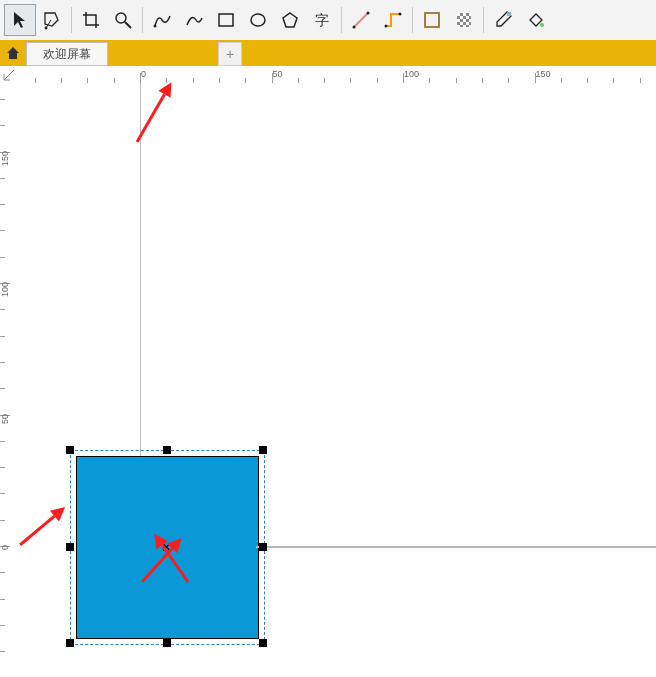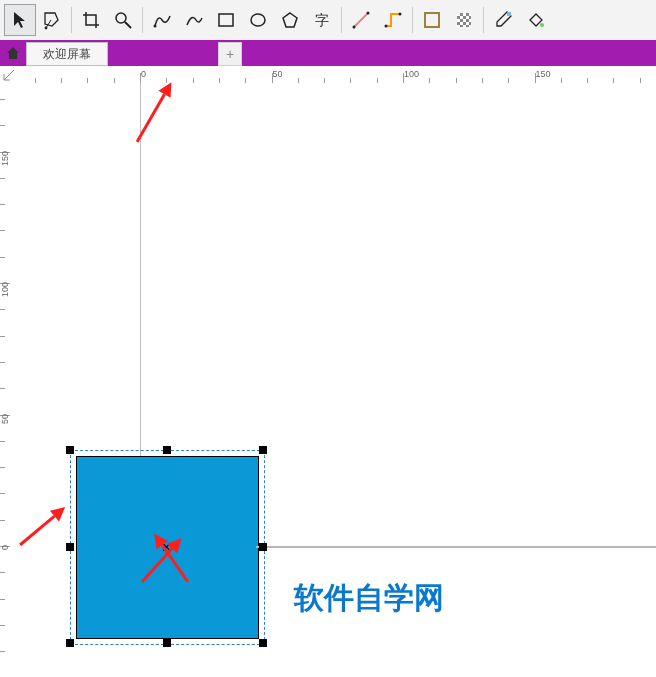--- a/index.html
+++ b/index.html
@@ -43,21 +43,21 @@
     background: #c9c9c9;
     margin: 0 3px;
   }
 
   
   .tabbar {
     position: absolute;
     left: 0; right: 0;
     top: 40px;
     height: 26px;
-    background: #a21caf;
+    background: #eab308;
     border-bottom: 1px solid #9ec8e2;
   }
   .home-tab {
     position: absolute;
     left: 0; top: 0;
     width: 26px; height: 26px;
     display:flex; align-items:center; justify-content:center;
     cursor:pointer;
   }
   .tab {
@@ -445,15 +445,14 @@
       </div>
       <div class="arrow" style="left: 171px; top: 490px; transform: rotate(-125deg);">
         <svg width="59" height="18" viewBox="0 0 59 18">
           <line x1="0" y1="9" x2="45" y2="9" stroke="#ff1d1d" stroke-width="3"></line>
           <polygon points="45,2 59,9 45,16" fill="#ff1d1d"></polygon>
         </svg>
       </div>
     </div>
 
   <div class="watermark" id="wm" style="left: 277px; top: 500px;">
-    <div class="big">软件自学网</div>
   </div>
 </div>
 
 </body></html>

